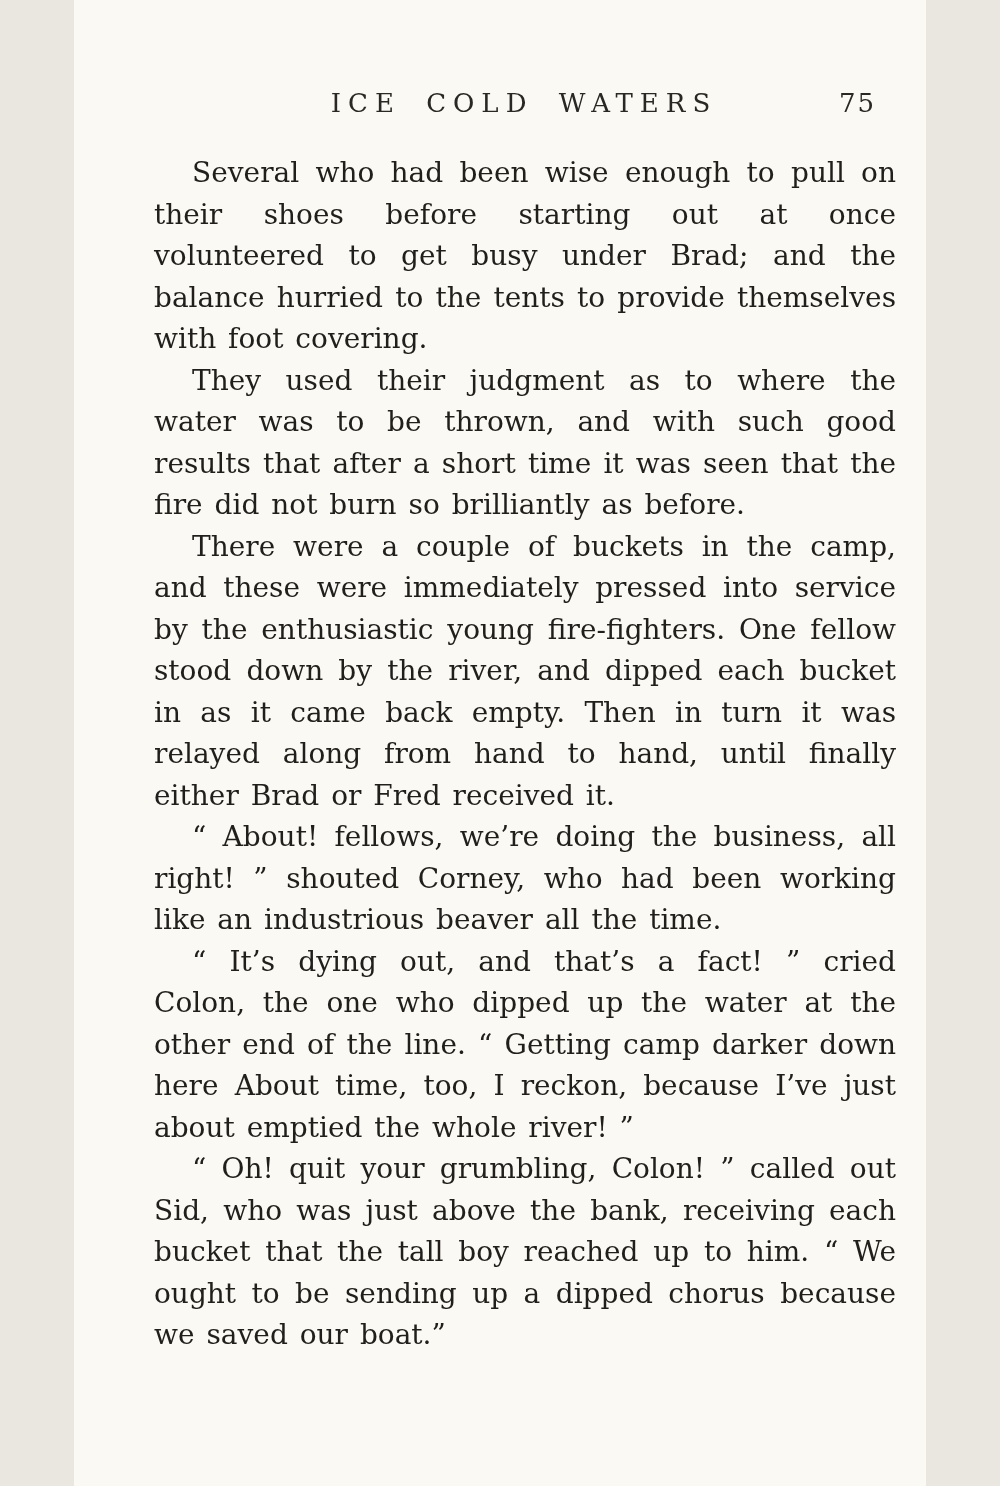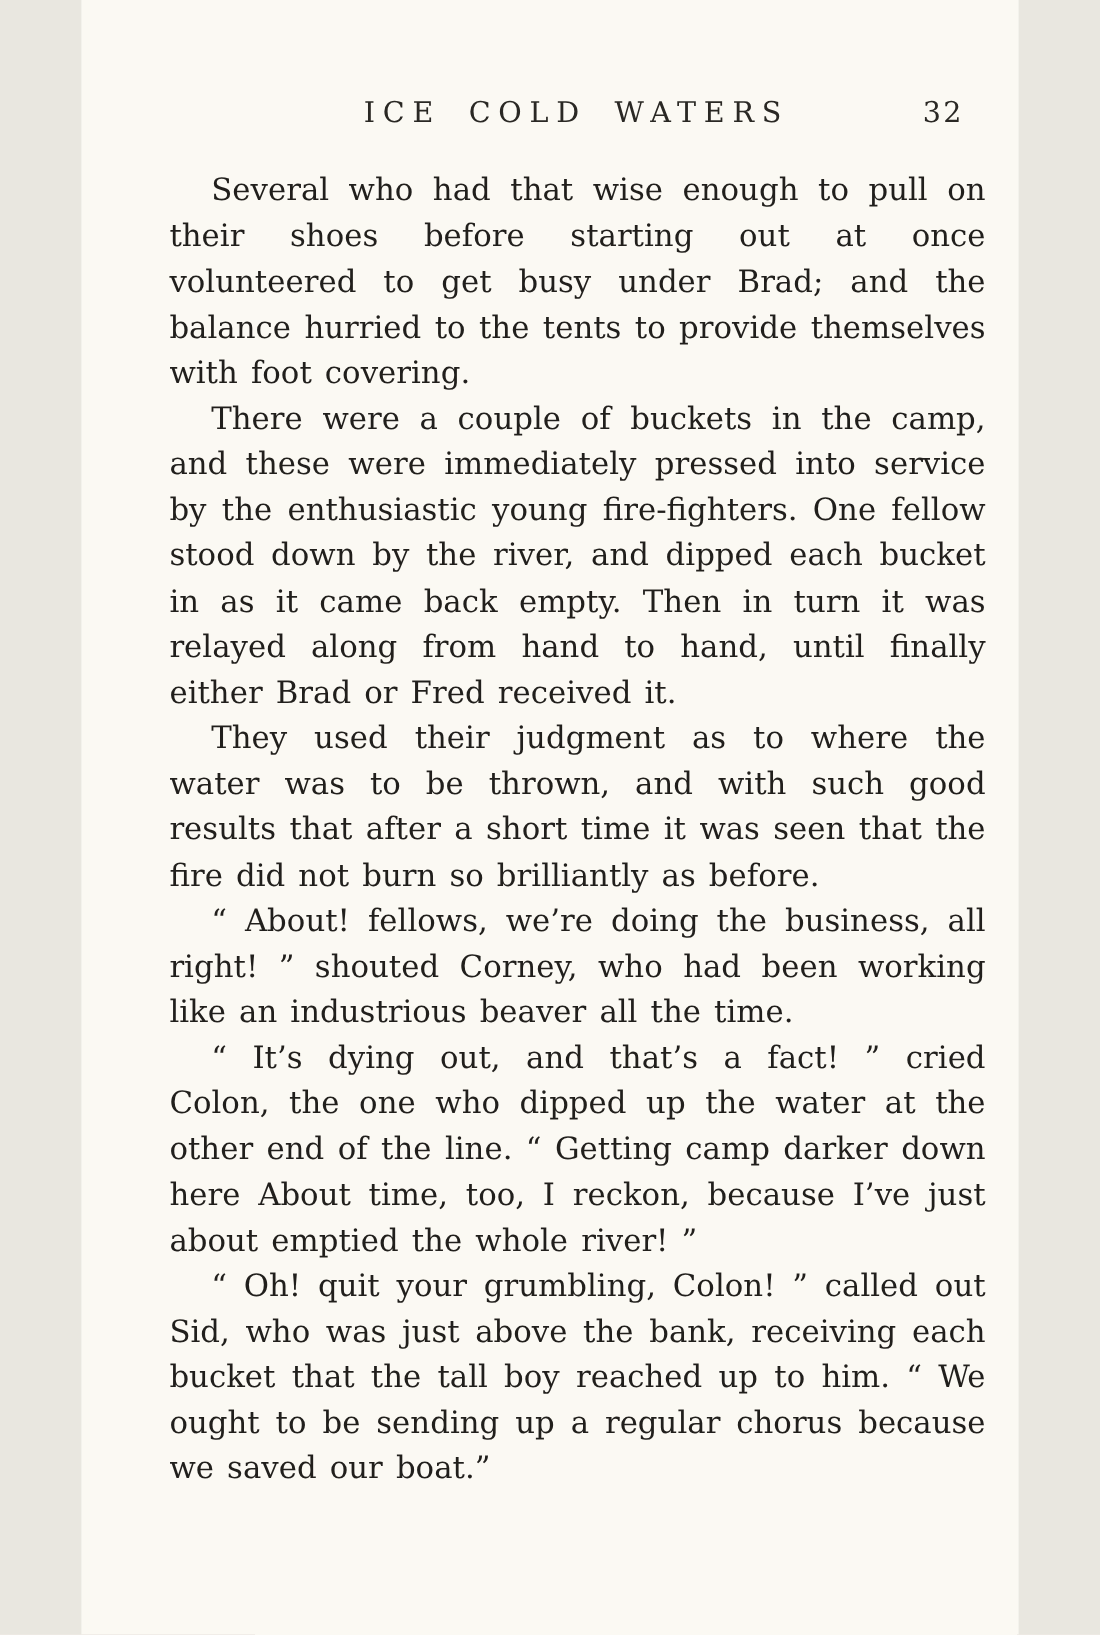--- a/index.html
+++ b/index.html
@@ -69,29 +69,29 @@
   }
   .artifact-3 { left: 944px; top: 1428px; width: 3px; height: 3px; background: #c8c5bb; border-radius: 50%; }
 </style>
 </head>
 <body>
 
 <div class="book-page">
 
   <div class="running-header">
     <span class="header-title">ICE COLD WATERS</span>
-    <span class="page-number">32</span>
+    <span class="page-number">75</span>
   </div>
 
   <div class="text-block">
-    <p>Several who had that wise enough to pull on their shoes before starting out at once volunteered to get busy under Brad; and the balance hurried to the tents to provide themselves with foot covering.</p>
+    <p>Several who had been wise enough to pull on their shoes before starting out at once volunteered to get busy under Brad; and the balance hurried to the tents to provide themselves with foot covering.</p>
+    <p>They used their judgment as to where the water was to be thrown, and with such good results that after a short time it was seen that the fire did not burn so brilliantly as before.</p>
     <p>There were a couple of buckets in the camp, and these were immediately pressed into service by the enthusiastic young fire-fighters.  One fellow stood down by the river, and dipped each bucket in as it came back empty.  Then in turn it was relayed along from hand to hand, until finally either Brad or Fred received it.</p>
-    <p>They used their judgment as to where the water was to be thrown, and with such good results that after a short time it was seen that the fire did not burn so brilliantly as before.</p>
     <p>“ About! fellows, we’re doing the business, all right! ” shouted Corney, who had been working like an industrious beaver all the time.</p>
     <p>“ It’s dying out, and that’s a fact! ” cried Colon, the one who dipped up the water at the other end of the line.  “ Getting camp darker down here  About time, too, I reckon, because I’ve just about emptied the whole river! ”</p>
-    <p>“ Oh! quit your grumbling, Colon! ” called out Sid, who was just above the bank, receiving each bucket that the tall boy reached up to him.  “ We ought to be sending up a regular chorus because we saved our boat.”</p>
+    <p>“ Oh! quit your grumbling, Colon! ” called out Sid, who was just above the bank, receiving each bucket that the tall boy reached up to him.  “ We ought to be sending up a dipped chorus because we saved our boat.”</p>
   </div>
 
   <span class="scan-artifact artifact-1"></span>
   <span class="scan-artifact artifact-2"></span>
   <span class="scan-artifact artifact-3"></span>
 
 </div>
 
 </body></html>

